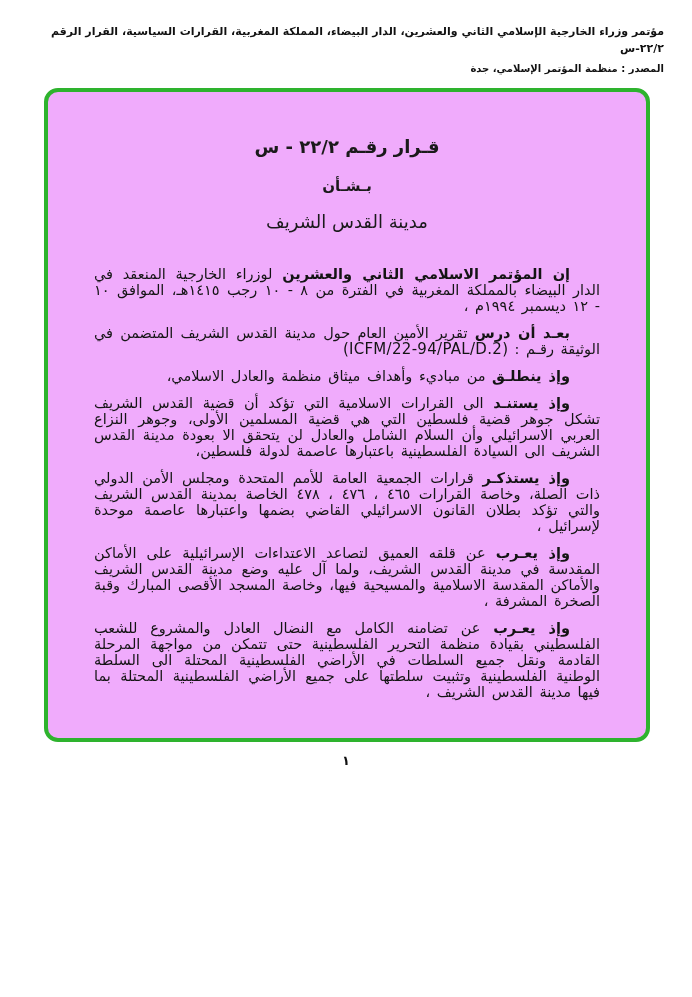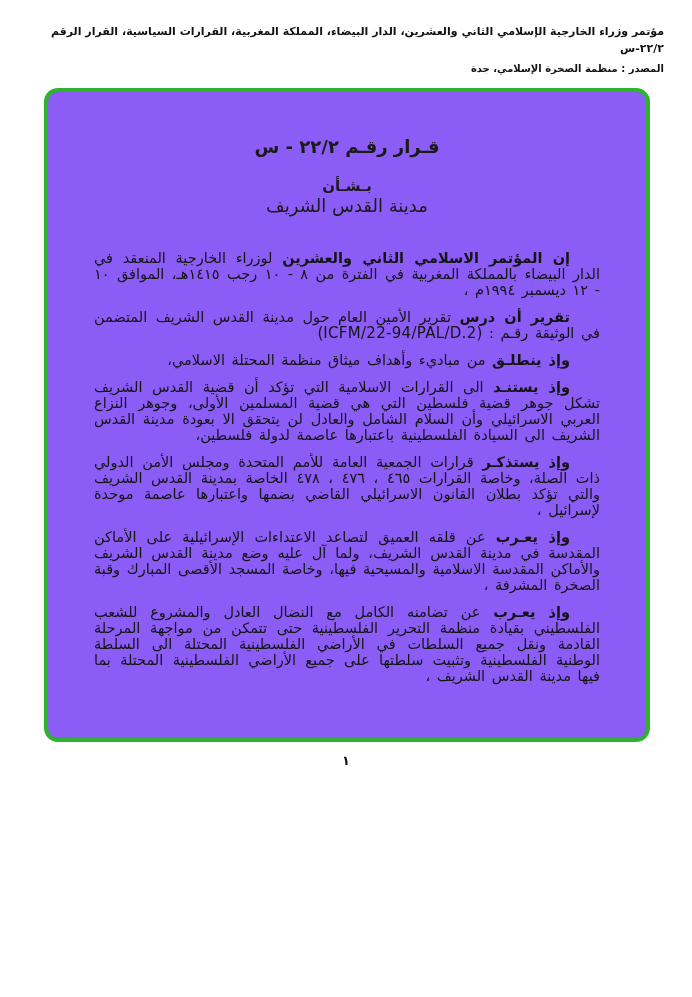--- a/index.html
+++ b/index.html
@@ -40,39 +40,40 @@
   }
   
   .doc-box {
     position: absolute;
     top: 88px;
     left: 44px;
     right: 42px;
     bottom: 36px;
     border: 4px solid var(--border-green, #2eb32e);
     border-radius: 14px;
-    background: #8b5cf6;
+    background: #f0abfc;
     padding: 36px 46px 20px 46px;
     overflow: hidden;
   }
   .title-block {
     direction: rtl;
     text-align: center;
     margin-top: 8px;
     margin-bottom: 34px;
   }
   .title-line1 {
     font-size: 18px;
     font-weight: bold;
     margin-bottom: 20px;
     letter-spacing: 1px;
   }
   .title-line2 {
     font-size: 15px;
     font-weight: bold;
+    margin-bottom: 16px;
     letter-spacing: 1px;
   }
   .title-line3 {
     font-size: 18px;
     font-weight: normal;
     letter-spacing: 0.5px;
   }
   .body-text {
     direction: rtl;
   }
@@ -107,43 +108,43 @@
     color: #111;
   }
 </style>
 </head>
 <body>
 
 <div class="page">
 
   <div class="top-header">
     <div class="line1">مؤتمر وزراء الخارجية الإسلامي الثاني والعشرين، الدار البيضاء، المملكة المغربية، القرارات السياسية، القرار الرقم ٢٢/٢-س</div>
-    <div class="line2">المصدر :  منظمة الصخرة الإسلامي، جدة</div>
+    <div class="line2">المصدر :  منظمة المؤتمر الإسلامي، جدة</div>
   </div>
 
   <div class="doc-box">
 
     <div class="title-block">
       <div class="title-line1">قـرار رقـم ٢٢/٢ - س</div>
       <div class="title-line2">بـشـأن</div>
       <div class="title-line3">مدينة القدس الشريف</div>
     </div>
 
     <div class="body-text">
 
       <p class="para">
         <span class="lead">إن المؤتمر الاسلامي الثاني والعشرين</span><span> لوزراء الخارجية المنعقد في الدار البيضاء بالمملكة المغربية في الفترة من ٨ - ١٠ رجب ١٤١٥هـ، الموافق ١٠ - ١٢ ديسمبر ١٩٩٤م ،</span>
       </p>
 
       <p class="para">
-        <span class="lead">تقرير أن درس</span><span> تقرير الأمين العام حول مدينة القدس الشريف المتضمن في الوثيقة رقـم : </span><span class="doc-code" dir="ltr">(ICFM/22-94/PAL/D.2)</span>
+        <span class="lead">بعـد أن درس</span><span> تقرير الأمين العام حول مدينة القدس الشريف المتضمن في الوثيقة رقـم : </span><span class="doc-code" dir="ltr">(ICFM/22-94/PAL/D.2)</span>
       </p>
 
       <p class="para">
-        <span class="lead">وإذ ينطلـق</span><span> من مباديء وأهداف ميثاق منظمة المحتلة الاسلامي،</span>
+        <span class="lead">وإذ ينطلـق</span><span> من مباديء وأهداف ميثاق منظمة والعادل الاسلامي،</span>
       </p>
 
       <p class="para">
         <span class="lead">وإذ يستنـد</span><span> الى القرارات الاسلامية التي تؤكد أن قضية القدس الشريف تشكل جوهر قضية فلسطين التي هي قضية المسلمين الأولى، وجوهر النزاع العربي الاسرائيلي وأن السلام الشامل والعادل لن يتحقق الا بعودة مدينة القدس الشريف الى السيادة الفلسطينية باعتبارها عاصمة لدولة فلسطين،</span>
       </p>
 
       <p class="para">
         <span class="lead">وإذ يستذكـر</span><span> قرارات الجمعية العامة للأمم المتحدة ومجلس الأمن الدولي ذات الصلة، وخاصة القرارات ٤٦٥ ، ٤٧٦ ، ٤٧٨ الخاصة بمدينة القدس الشريف والتي تؤكد بطلان القانون الاسرائيلي القاضي بضمها واعتبارها عاصمة موحدة لإسرائيل ،</span>
       </p>
 

